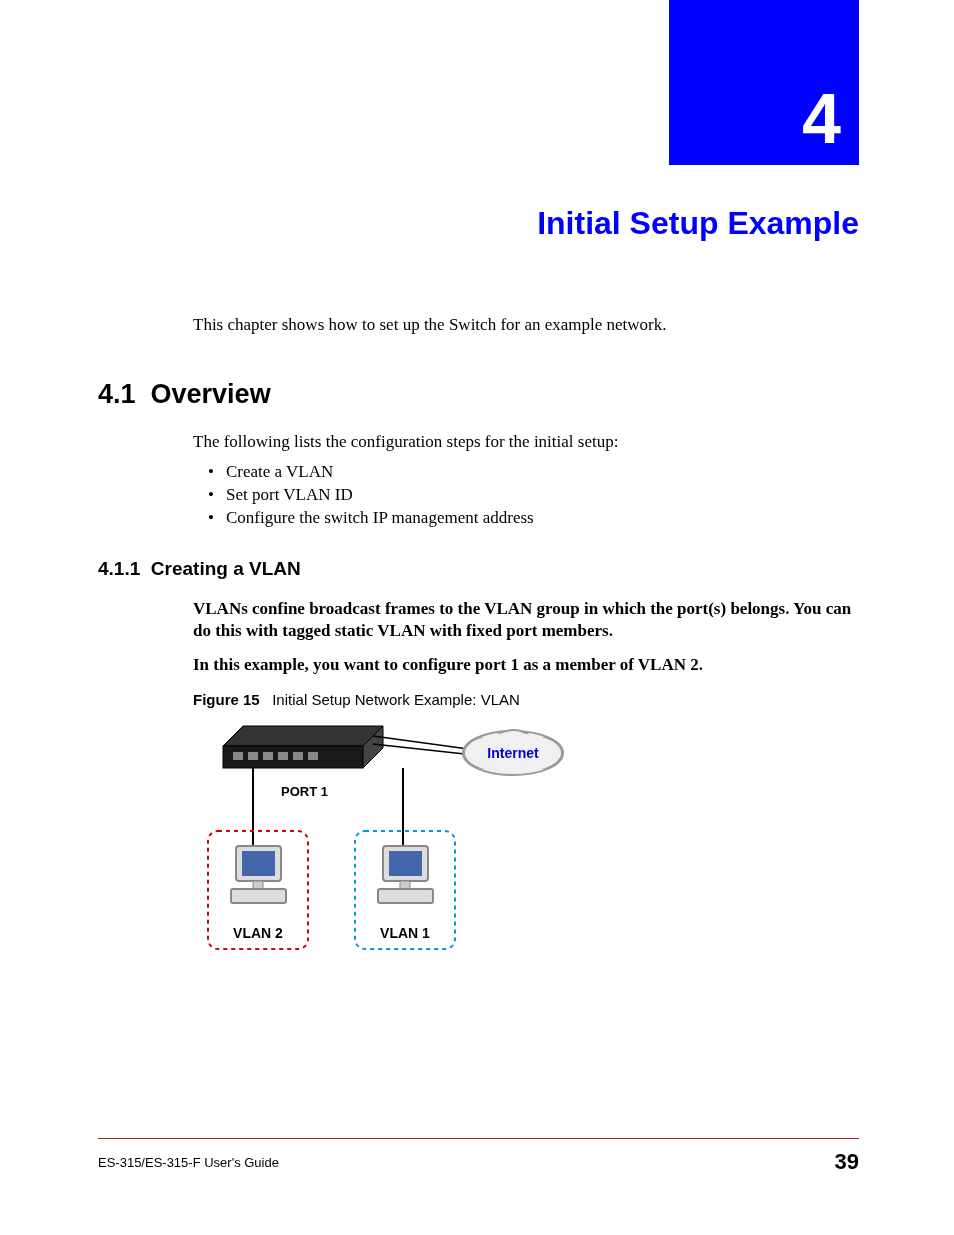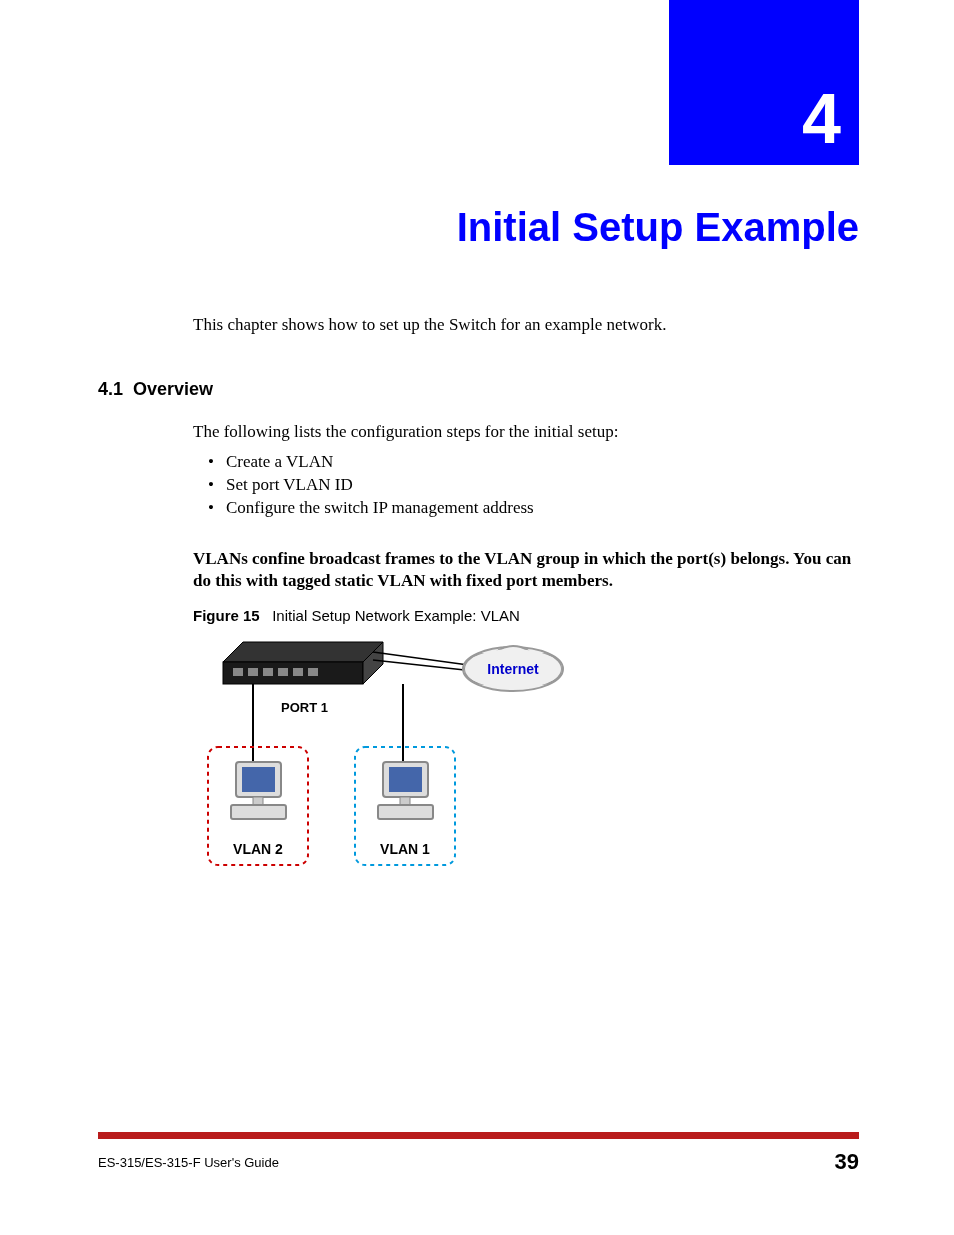--- a/index.html
+++ b/index.html
@@ -28,39 +28,39 @@
       font-weight: bold;
       font-size: 70px;
       color: #fff;
     }
     .chapter-title {
       position: absolute;
       top: 205px;
       right: 95px;
       font-family: Arial, Helvetica, sans-serif;
       font-weight: bold;
-      font-size: 40px;
+      font-size: 32px;
       color: #0000FF;
       text-align: right;
     }
     .content {
       position: absolute;
       top: 315px;
       left: 98px;
       right: 95px;
     }
     .intro {
       font-size: 17px;
       margin-left: 95px;
       margin-bottom: 44px;
     }
     .section-heading {
       font-family: Arial, Helvetica, sans-serif;
       font-weight: bold;
-      font-size: 18px;
+      font-size: 27px;
       margin-bottom: 22px;
     }
     .section-text {
       font-size: 17px;
       margin-left: 95px;
       margin-bottom: 10px;
     }
     .bullet-list {
       margin-left: 110px;
       font-size: 17px;
@@ -103,21 +103,21 @@
       margin-left: 105px;
       width: 380px;
       height: 245px;
       position: relative;
     }
     .footer {
       position: absolute;
       bottom: 60px;
       left: 98px;
       right: 95px;
-      border-top: 7px solid #b91c1c;
+      border-top: 1px solid #b91c1c;
       display: flex;
       justify-content: space-between;
       align-items: center;
       padding-top: 10px;
       font-family: Arial, Helvetica, sans-serif;
     }
     .footer-left { font-size: 13px; }
     .footer-right { font-size: 22px; font-weight: bold; text-align: center; }
   </style>
 </head>
@@ -137,22 +137,26 @@
   </h2>
 
   <p class="section-text">The following lists the configuration steps for the initial setup:</p>
 
   <ul class="bullet-list">
     <li>Create a VLAN</li>
     <li>Set port VLAN ID</li>
     <li>Configure the switch IP management address</li>
   </ul>
 
+  <h3 class="subsection-heading">
+    <span>4.1.1</span>&nbsp;&nbsp;<span>Creating a VLAN</span>
+  </h3>
 
   <p class="para">VLANs confine broadcast frames to the VLAN group in which the port(s) belongs. You can do this with tagged static VLAN with fixed port members.</p>
+  <p class="para">In this example, you want to configure port 1 as a member of VLAN 2.</p>
 
   <p class="figure-caption">
     <span class="fig-label">Figure 15</span>&nbsp;&nbsp;&nbsp;<span>Initial Setup Network Example: VLAN</span>
   </p>
 
   <div class="diagram">
     <svg width="380" height="245" viewBox="0 0 380 245">
 
       <g>
         <polygon points="20,30 160,30 180,10 40,10" fill="#333" stroke="#000"></polygon>

